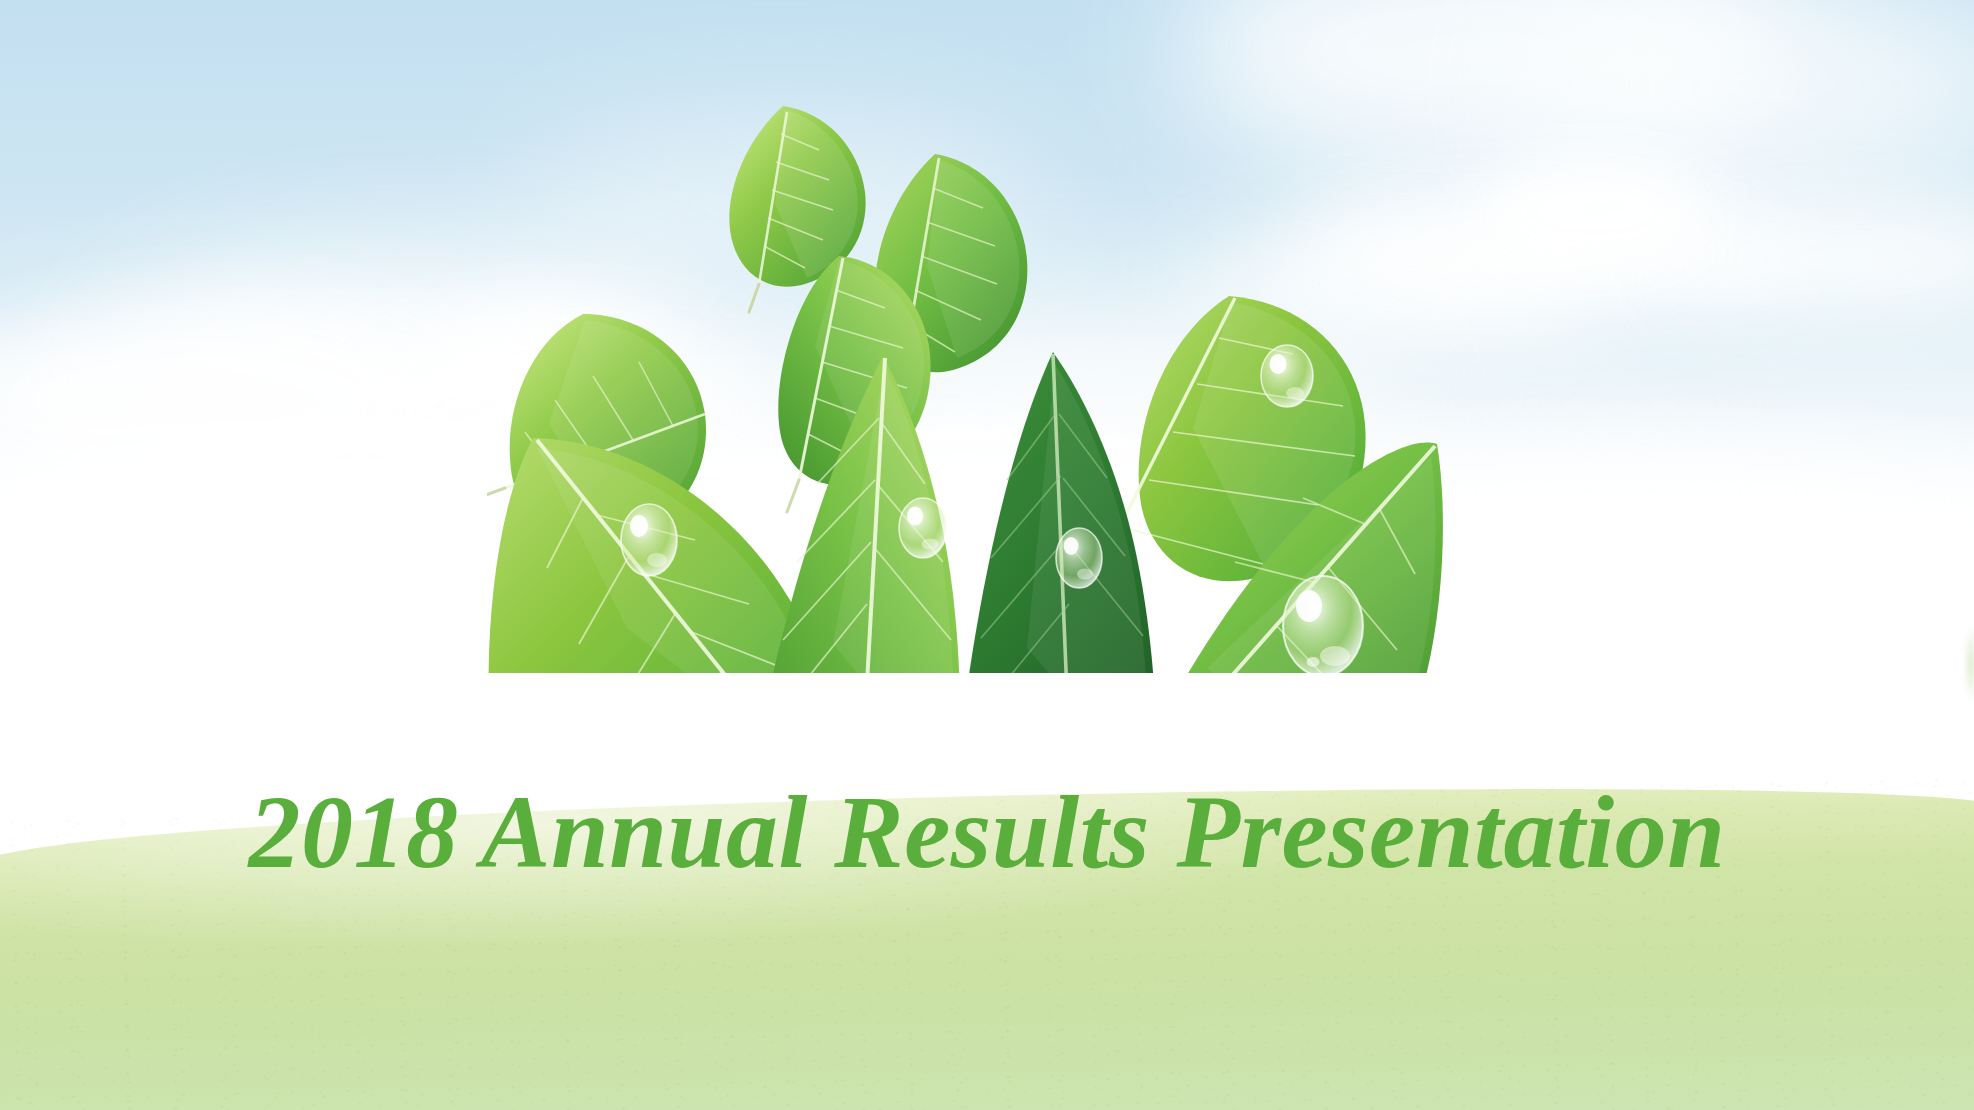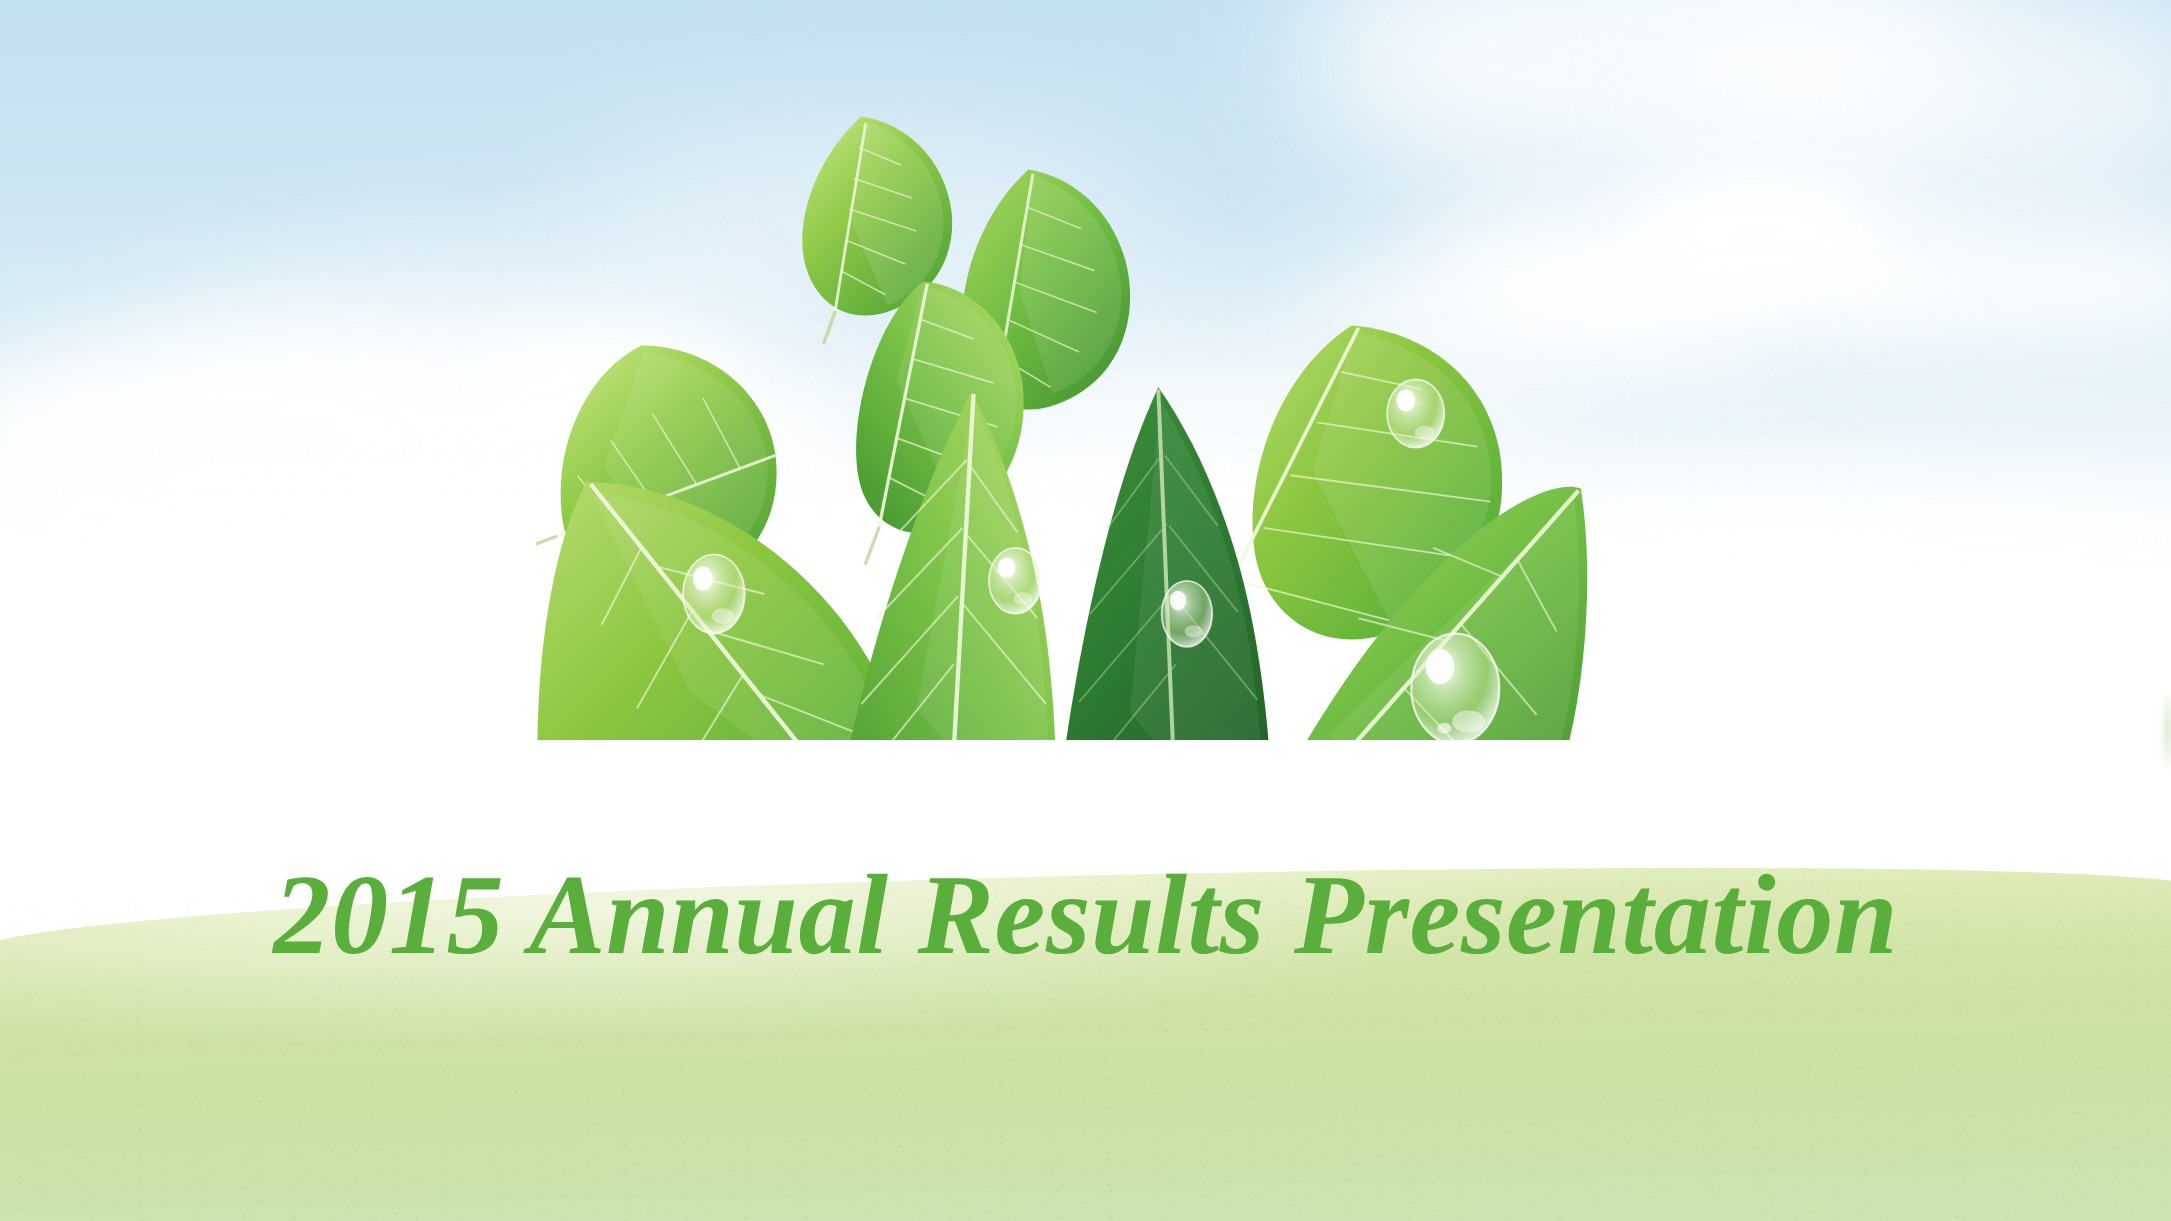--- a/index.html
+++ b/index.html
@@ -325,15 +325,15 @@
   <div class="edge-wisp"></div>
 
   <div class="grasswrap">
     <div class="horizon-haze"></div>
     <div class="grass">
       <div class="grass-tex"></div>
       <div class="grass-glow"></div>
     </div>
   </div>
 
-  <div class="title">2015 Annual Results Presentation</div>
+  <div class="title">2018 Annual Results Presentation</div>
 
 </div>
 
 </body></html>

